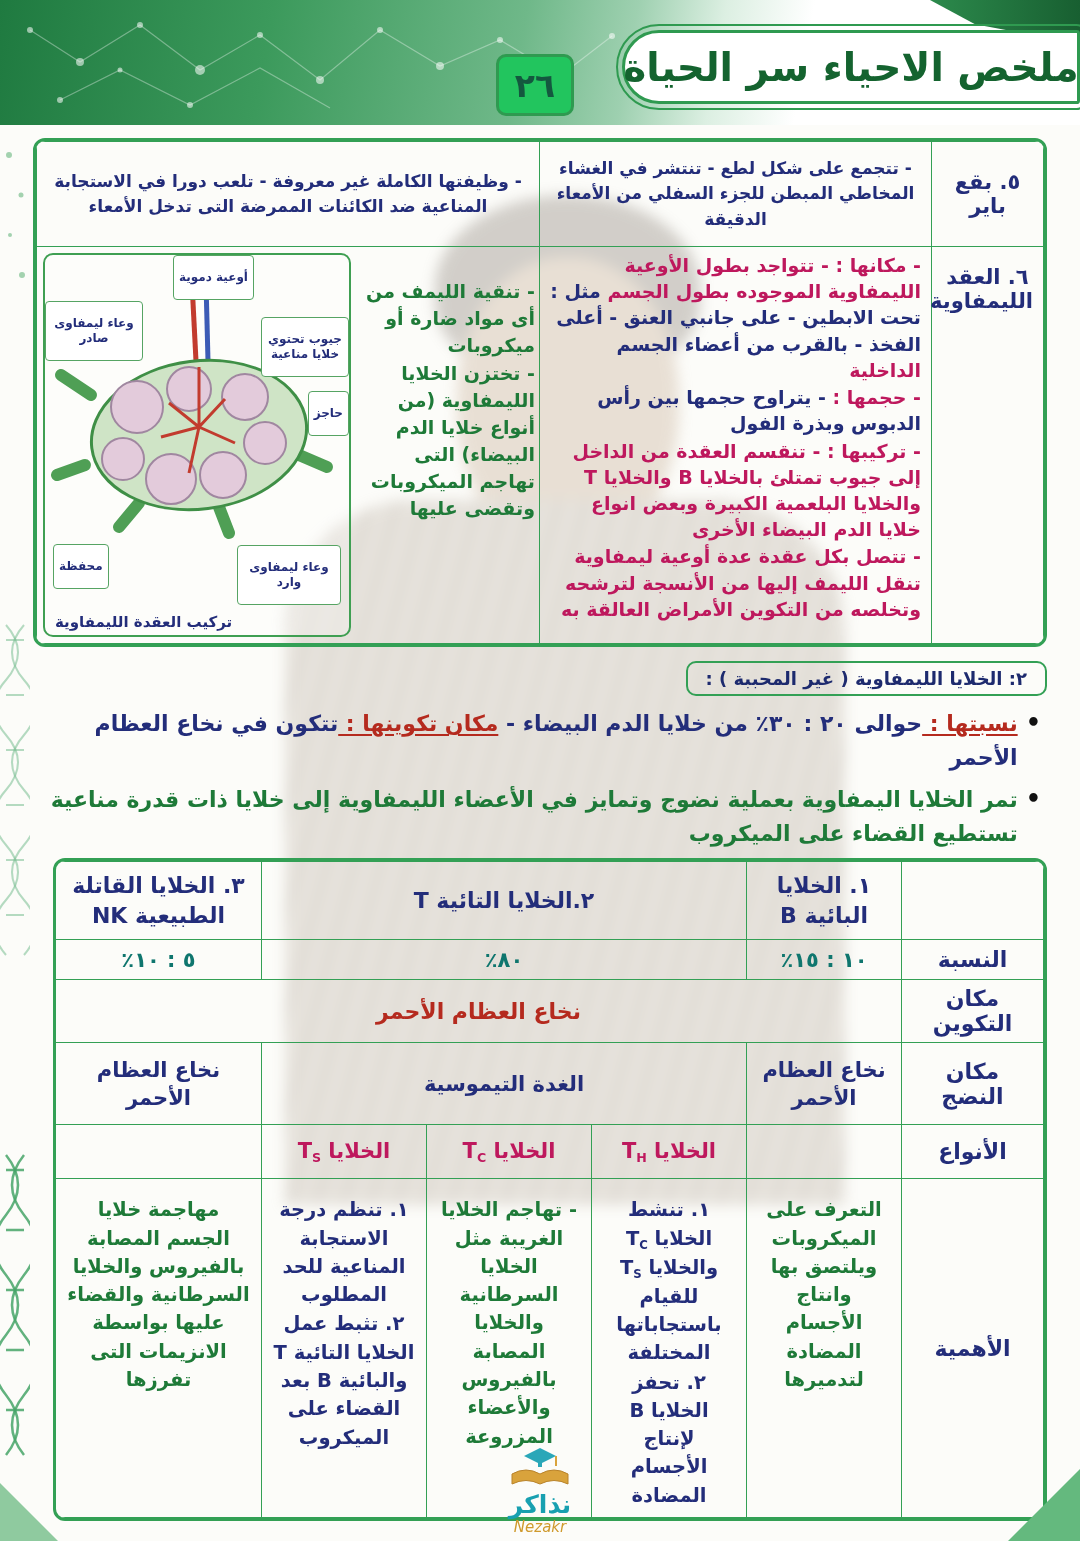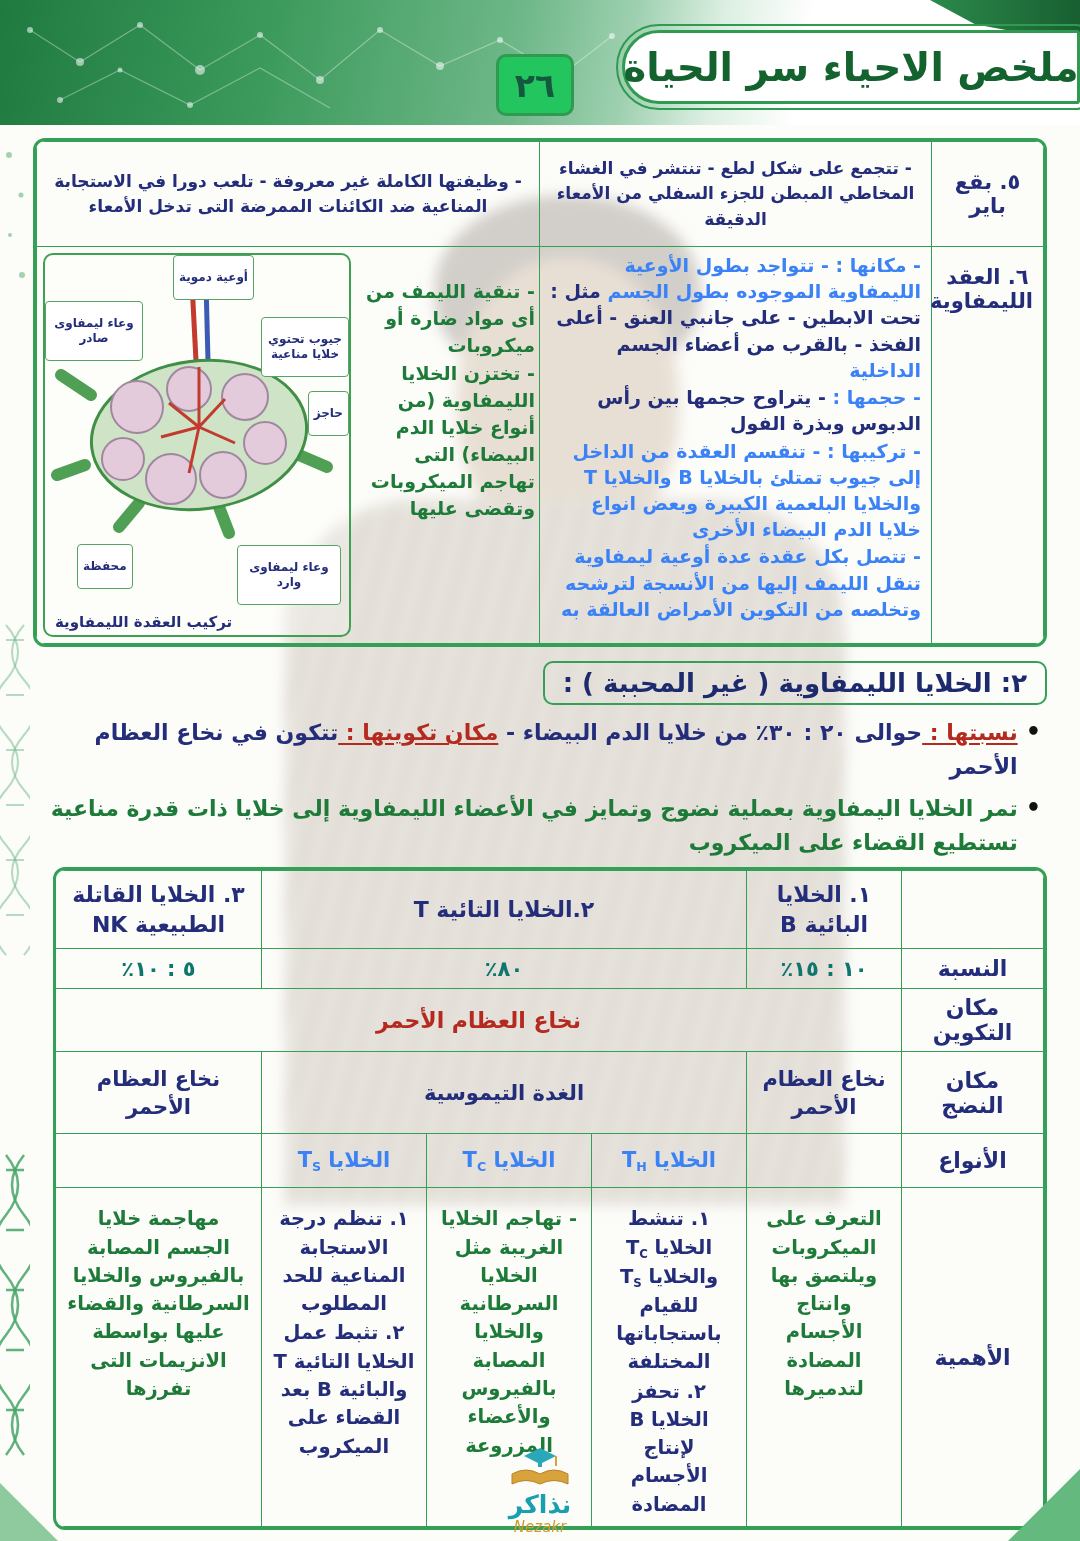--- a/index.html
+++ b/index.html
@@ -55,21 +55,21 @@
   .r6main{font-size:19px;font-weight:700;text-align:right;line-height:1.38;padding-top:4px;}
   .r6flex{display:flex;gap:4px;height:100%;}
   .r6mid{width:178px;font-size:19px;font-weight:700;line-height:1.42;text-align:right;padding-top:26px;}
   .diagram{flex:1;border:2px solid #3f9f52;border-radius:10px;position:relative;margin:2px;min-height:352px;background:rgba(255,255,255,.25);}
   .diagram svg{position:absolute;top:22px;left:4px;}
   .dlabel{position:absolute;background:#fff;border:1px solid #56a463;border-radius:4px;
     padding:14px 5px;font-size:12px;font-weight:700;color:#232d7a;text-align:center;line-height:1.25;z-index:2;}
   .d-caption{position:absolute;bottom:4px;left:10px;font-size:15px;font-weight:800;color:#232d7a;z-index:2;}
 
   .sec2{margin:14px 0 8px 0;width:fit-content;border:2.5px solid #33a055;border-radius:10px;
-    padding:5px 18px;font-size:26px;font-weight:800;color:#1d2a6e;}
+    padding:5px 18px;font-size:18px;font-weight:800;color:#1d2a6e;}
 
   .bullets{padding:2px 6px 0 0;}
   .bullet-item{display:flex;align-items:flex-start;margin-bottom:6px;}
   .bdot{font-size:24px;line-height:1.45;color:#111;margin-left:8px;font-weight:800;}
   .brich{flex:1;font-size:22px;font-weight:700;line-height:1.55;text-align:right;}
 
   .t2wrap{margin-top:6px;width:988px;}
   .t2 td{text-align:center;font-weight:800;}
   .t2 .hc{color:#232d7a;font-size:22px;}
   .t2 .typecell{color:#232d7a;font-size:22px;line-height:1.35;}
@@ -80,21 +80,21 @@
   .t2 .r5{height:54px;}
   .t2 .ratio{color:#0f766e;font-size:21px;}
   .t2 .form{color:#b52a1e;font-size:22px;}
   .t2 .mat{color:#232d7a;font-size:21px;line-height:1.35;}
   .t2 .typ{font-size:21px;}
   .t2 .imp{height:286px;vertical-align:top;padding-top:16px;font-size:19.5px;line-height:1.45;}
 
   
   .rl{margin:1px 0;}
   .navy{color:#232d7a;}
-  .red{color:#3b82f6;}
+  .red{color:#be185d;}
   .green{color:#1e7a38;}
   .rul{color:#b52a1e;text-decoration:underline;text-underline-offset:3px;}
   .sub{font-size:.6em;vertical-align:-.35em;}
 
   
   .brand{position:absolute;bottom:6px;left:50%;transform:translateX(-50%);z-index:3;text-align:center;}
   .brand-ar{color:#18a0b0;font-size:25px;font-weight:800;line-height:1.05;}
   .brand-en{color:#cf9a2d;font-size:15px;font-style:italic;line-height:1.1;}
 </style>
 </head>
@@ -212,21 +212,21 @@
                     <circle cx="216" cy="166" r="21"></circle>
                         <circle cx="196" cy="120" r="23"></circle>
                     <circle cx="140" cy="112" r="22"></circle>
                   </g>
                   <path d="M150,90 L150,150 M150,150 L112,160 M150,150 L186,166 M150,150 L140,196 M150,150 L176,122 M150,150 L120,126" stroke="#c23b2e" stroke-width="3" fill="none"></path>
                 </svg>
                 <div class="dlabel" style="top:0;right:95px;">أوعية دموية</div>
                 <div class="dlabel" style="top:46px;left:0;width:86px;">وعاء ليمفاوى صادر</div>
                 <div class="dlabel" style="top:62px;right:0;width:76px;">جيوب تحتوي خلايا مناعية</div>
                 <div class="dlabel" style="top:136px;right:0;">حاجز</div>
-                <div class="dlabel" style="bottom:46px;left:8px;margin-left:24px;">محفظة</div>
+                <div class="dlabel" style="bottom:46px;left:8px;">محفظة</div>
                 <div class="dlabel" style="bottom:30px;right:8px;width:92px;">وعاء ليمفاوى وارد</div>
                 <div class="d-caption">تركيب العقدة الليمفاوية</div>
               </div>
             </div>
           </td>
         </tr>
       </tbody>
         </table>
     </div>
 

